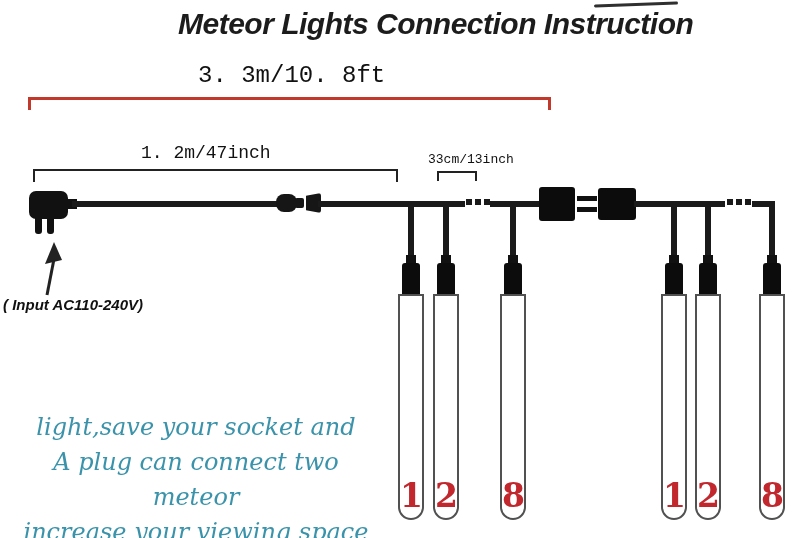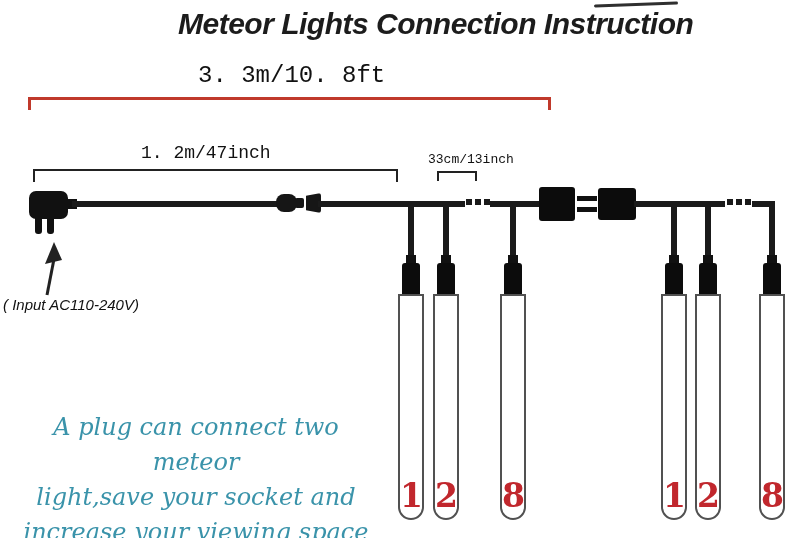--- a/index.html
+++ b/index.html
@@ -42,21 +42,21 @@
   .conn-female{position:absolute;left:306px;top:193px;width:15px;height:20px;background:#161616;border-radius:3px;
          clip-path:polygon(0 14%,100% 0,100% 100%,0 86%);}
 
   .tail-socket{position:absolute;left:539px;top:187px;width:36px;height:34px;background:#0c0c0c;border-radius:3px;}
   .tail-prong{position:absolute;left:577px;width:20px;height:5px;background:#111;}
   .tail-prong-top{top:196px;} .tail-prong-bot{top:207px;}
   .tail-male{position:absolute;left:598px;top:188px;width:38px;height:32px;background:#0c0c0c;border-radius:3px;}
 
   .label-tail{position:absolute;left:541px;top:231px;font-size:19px;color:#222;
          font-family:"Liberation Sans",sans-serif;white-space:nowrap;}
-  .label-input{position:absolute;left:3px;top:296px;font-size:15px;font-weight:normal;font-style:italic;
+  .label-input{position:absolute;left:3px;top:296px;font-size:15px;font-weight:bold;font-style:italic;
          color:#111;font-family:"Liberation Sans",sans-serif;white-space:nowrap;}
   .arrow-svg{position:absolute;left:40px;top:241px;}
 
   
   .tube-group{position:absolute;top:255px;width:26px;height:268px;}
   .neck{position:absolute;left:8px;top:0;width:10px;height:10px;background:#111;}
   .cap{position:absolute;left:4px;top:8px;width:18px;height:34px;background:#0c0c0c;border-radius:3px;}
   .tube{position:absolute;left:0;top:39px;width:26px;height:226px;box-sizing:border-box;
         border:2px solid #515151;border-radius:0 0 13px 13px;background:#fff;}
   .num{position:absolute;bottom:3px;left:0;width:100%;text-align:center;
@@ -165,18 +165,18 @@
   </div>
   <div class="tube-group" style="left:759px;">
     <div class="neck"></div>
     <div class="cap"></div>
     <div class="tube">
       <span class="num">8</span>
     </div>
   </div>
 
   <div class="note">
+    <div>light,save your socket and</div>
     <div>A plug can connect two meteor</div>
-    <div>light,save your socket and</div>
     <div>increase your viewing space</div>
   </div>
 
 </div>
 
 </body></html>

